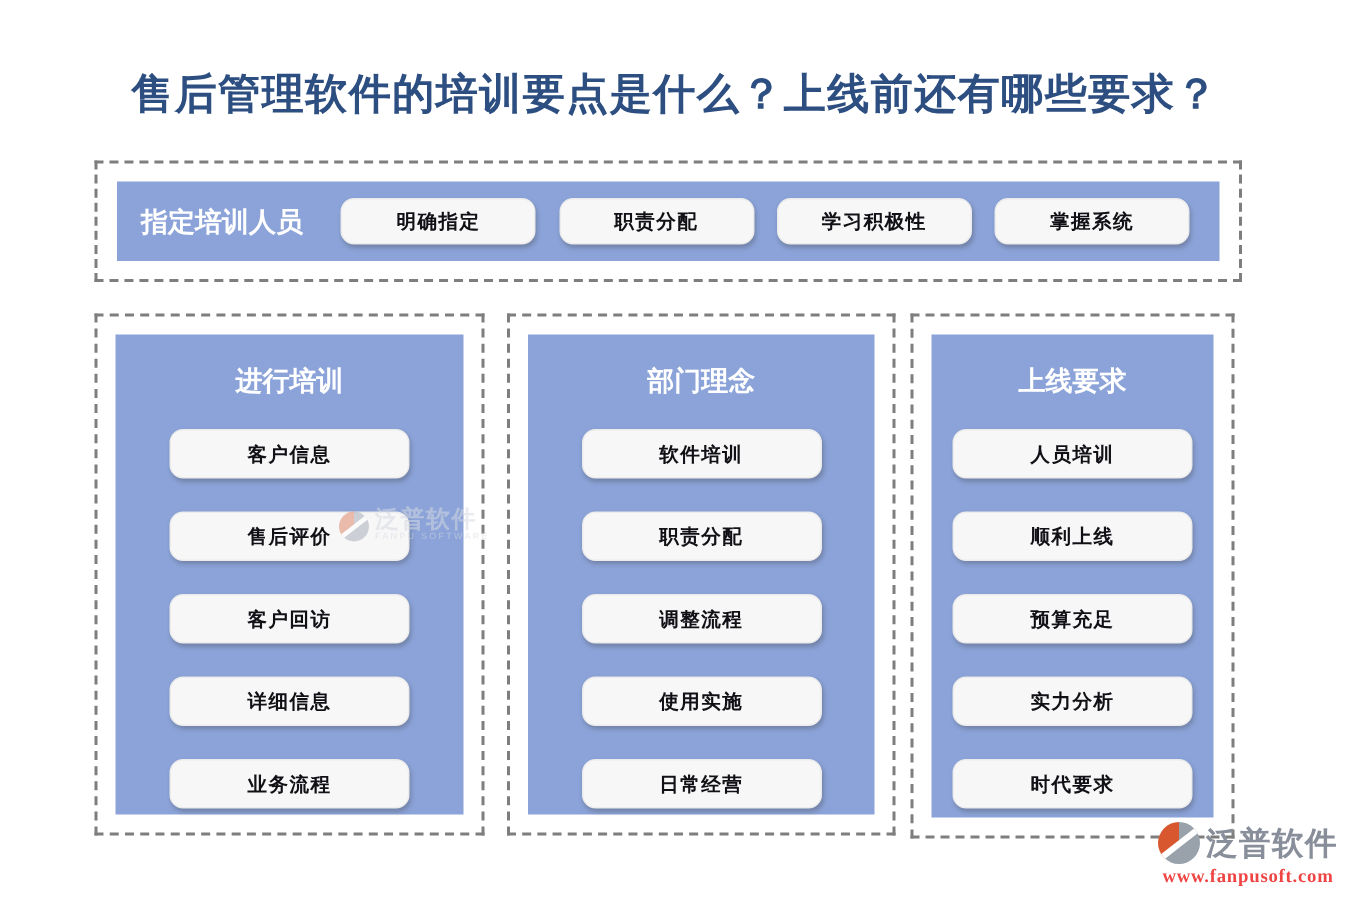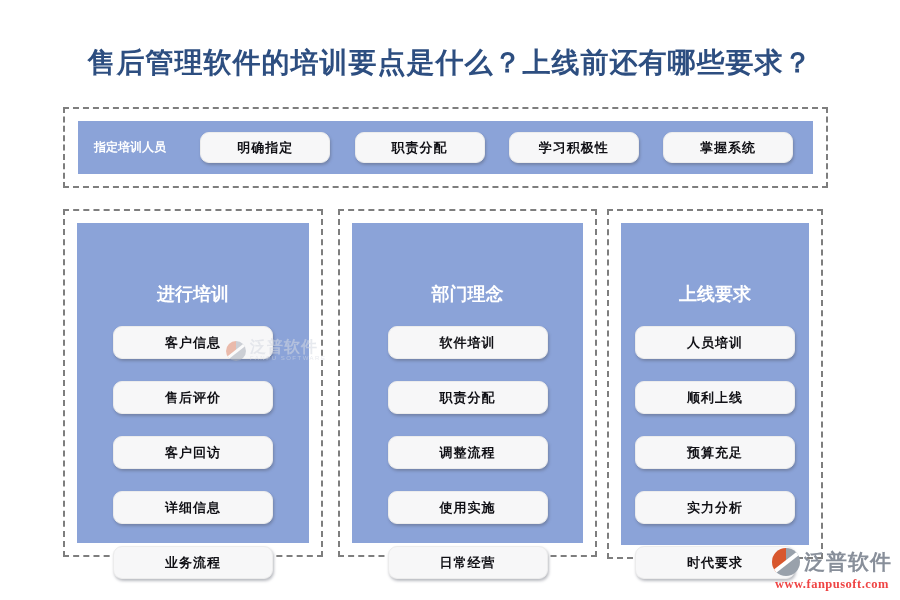--- a/index.html
+++ b/index.html
@@ -55,33 +55,32 @@
   .col-panel {
     left: 12px; right: 12px; top: 12px; bottom: 12px;
     display: flex;
     flex-direction: column;
     align-items: center;
     padding-top: 21px;
   }
 
   .panel-label {
     font-family: "Liberation Serif", serif;
-    font-size: 12px;
+    font-size: 18px;
     font-weight: 700;
     color: #ffffff;
     white-space: nowrap;
     margin-right: 10px;
   }
   .col-title {
     font-family: Liberation Serif, serif;
     font-size: 18px;
     font-weight: 700;
     color: #ffffff;
     line-height: 20px;
-    margin-top: 40px;
   }
 
   
   .chip {
     background: #f7f7f8;
     border: 1px solid #ececec;
     border-radius: 9px;
     box-shadow: 1px 2px 3px rgba(80, 85, 100, 0.4);
     display: flex;
     align-items: center;

